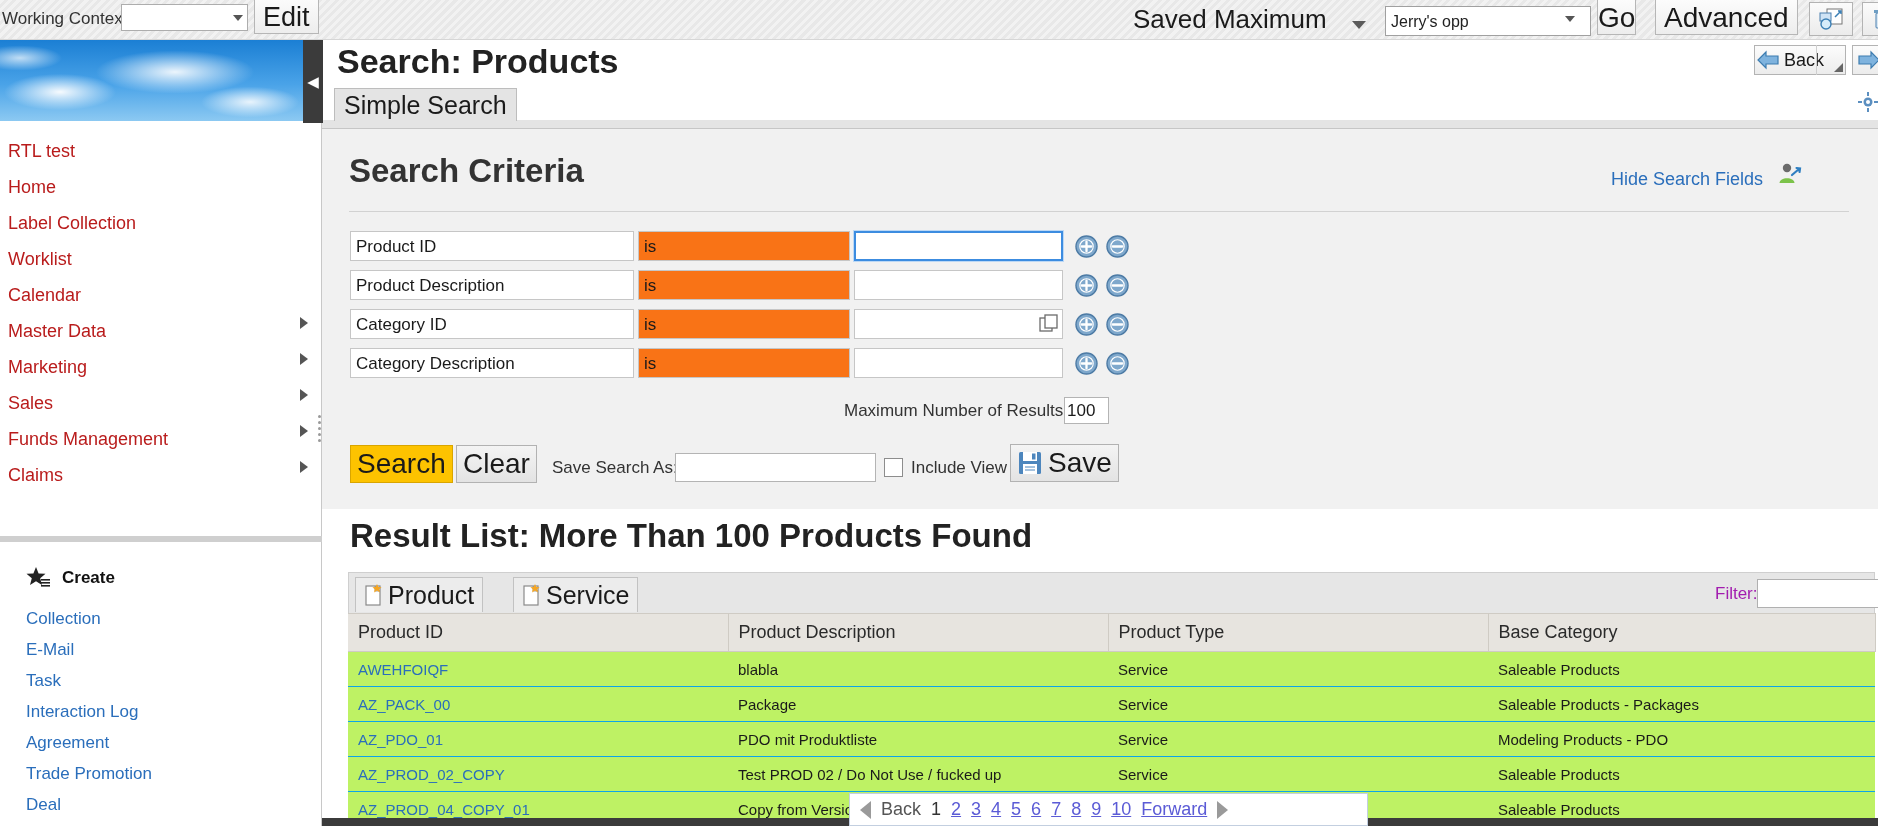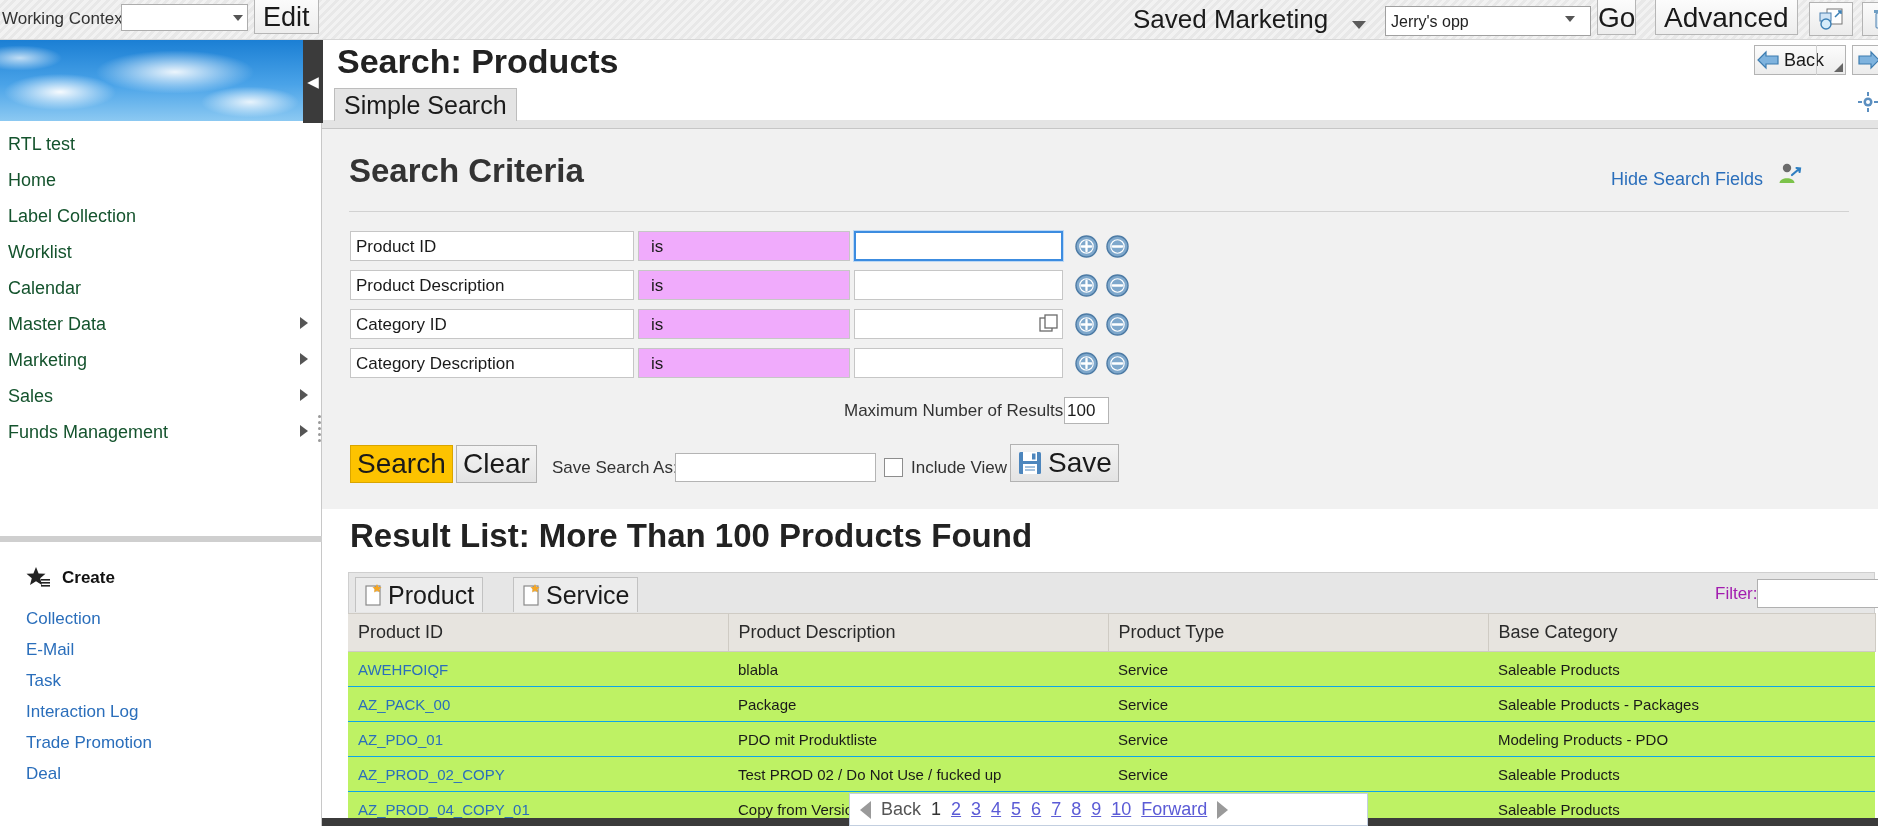--- a/index.html
+++ b/index.html
@@ -116,22 +116,22 @@
   }
   .collapse-tab {
     position: absolute; left: 303px; top: 40px; width: 20px; height: 83px;
     background: #3b3b3b; display: flex; align-items: center; justify-content: center;
     cursor: pointer; z-index: 5;
   }
   .collapse-tab span { color: #fff; font-size: 15px; line-height: 1; }
 
   .navlist { position: absolute; left: 0; top: 86px; width: 322px; }
   .navitem {
-    position: relative; height: 36px; display: flex; align-items: center;
-    padding-left: 8px; font-size: 18px; color: #14532d; cursor: pointer;
+    position: relative; height: 36px; display: flex; align-items: flex-end;
+    padding-left: 8px; font-size: 18px; color: #b91c1c; cursor: pointer;
   }
   .navitem .chev {
     position: absolute; right: 14px; top: 11px;
     width: 0; height: 0;
     border-top: 6px solid transparent; border-bottom: 6px solid transparent;
     border-left: 8px solid #555;
   }
   .nav-divider {
     position: absolute; left: 0; top: 496px; width: 322px; height: 6px;
     background: #cfcfcf;
@@ -189,22 +189,22 @@
 
   .crit-rows { position: absolute; left: 350px; top: 227px; }
   .crit-row { position: relative; height: 38px; margin-bottom: 1px; display: flex; align-items: center; }
   .sel-field {
     width: 284px; height: 30px; background: #fff; border: 1px solid #c6c6c6;
     font-size: 17px; color: #1a1a1a; padding-left: 5px;
     font-family: "Liberation Sans", sans-serif;
     appearance: none; -webkit-appearance: none;
   }
   .sel-op {
-    width: 212px; height: 30px; background: #f0abfc; border: 1px solid #c6c6c6;
-    margin-left: 4px; font-size: 17px; color: #1a1a1a; padding-left: 12px;
+    width: 212px; height: 30px; background: #f97316; border: 1px solid #c6c6c6;
+    margin-left: 4px; font-size: 17px; color: #1a1a1a; padding-left: 5px;
     font-family: "Liberation Sans", sans-serif;
     appearance: none; -webkit-appearance: none;
   }
   .val-wrap { position: relative; margin-left: 4px; }
   .val-input {
     width: 209px; height: 30px; background: #fff; border: 1px solid #c6c6c6;
     font-size: 17px; color: #1a1a1a; padding-left: 5px;
     font-family: "Liberation Sans", sans-serif;
   }
   .val-input.focused {
@@ -328,21 +328,21 @@
 </style>
 </head>
 <body>
 
 <div class="topbar">
   <span class="wc-label">Working Context:</span>
   <select class="wc-select"><option></option></select>
   <span class="selcaret" style="left:233px;top:15px;"></span>
   <button class="btn-edit">Edit</button>
 
-  <span class="saved-searches">Saved Marketing</span>
+  <span class="saved-searches">Saved Maximum</span>
   <span class="ss-caret"></span>
   <select class="ss-select"><option>Jerry's opp</option></select>
   <span class="selcaret" style="left:1565px;top:16px;"></span>
 
   <button class="btn-go">Go</button>
   <button class="btn-advanced">Advanced</button>
 
   <div class="icon-btn btn-personalize">
     <svg width="26" height="24" viewBox="0 0 26 24">
       <rect x="9" y="2" width="15" height="15" fill="#fff" stroke="#777"></rect>
@@ -413,20 +413,24 @@
     <div class="navitem">
       <span>Marketing</span>
       <span class="chev"></span>
     </div>
     <div class="navitem">
       <span>Sales</span>
       <span class="chev"></span>
     </div>
     <div class="navitem">
       <span>Funds Management</span>
+      <span class="chev"></span>
+    </div>
+    <div class="navitem">
+      <span>Claims</span>
       <span class="chev"></span>
     </div>
   </div>
   <div class="nav-divider"></div>
 
   <div class="create-hdr">
     <svg width="28" height="24" viewBox="0 0 28 24">
       <path d="M10 1 L12.6 7.4 L19.5 7.8 L14.2 12.2 L16 19 L10 15.2 L4 19 L5.8 12.2 L0.5 7.8 L7.4 7.4 Z" fill="#222"></path>
       <rect x="15" y="13" width="9" height="1.6" fill="#222"></rect>
       <rect x="15" y="16" width="9" height="1.6" fill="#222"></rect>
@@ -439,20 +443,23 @@
         <span>Collection</span>
       </div>
     <div class="createitem">
         <span>E-Mail</span>
       </div>
     <div class="createitem">
         <span>Task</span>
       </div>
     <div class="createitem">
         <span>Interaction Log</span>
+      </div>
+    <div class="createitem">
+        <span>Agreement</span>
       </div>
     <div class="createitem">
         <span>Trade Promotion</span>
       </div>
     <div class="createitem">
         <span>Deal</span>
       </div>
   </div>
 </div>
 

